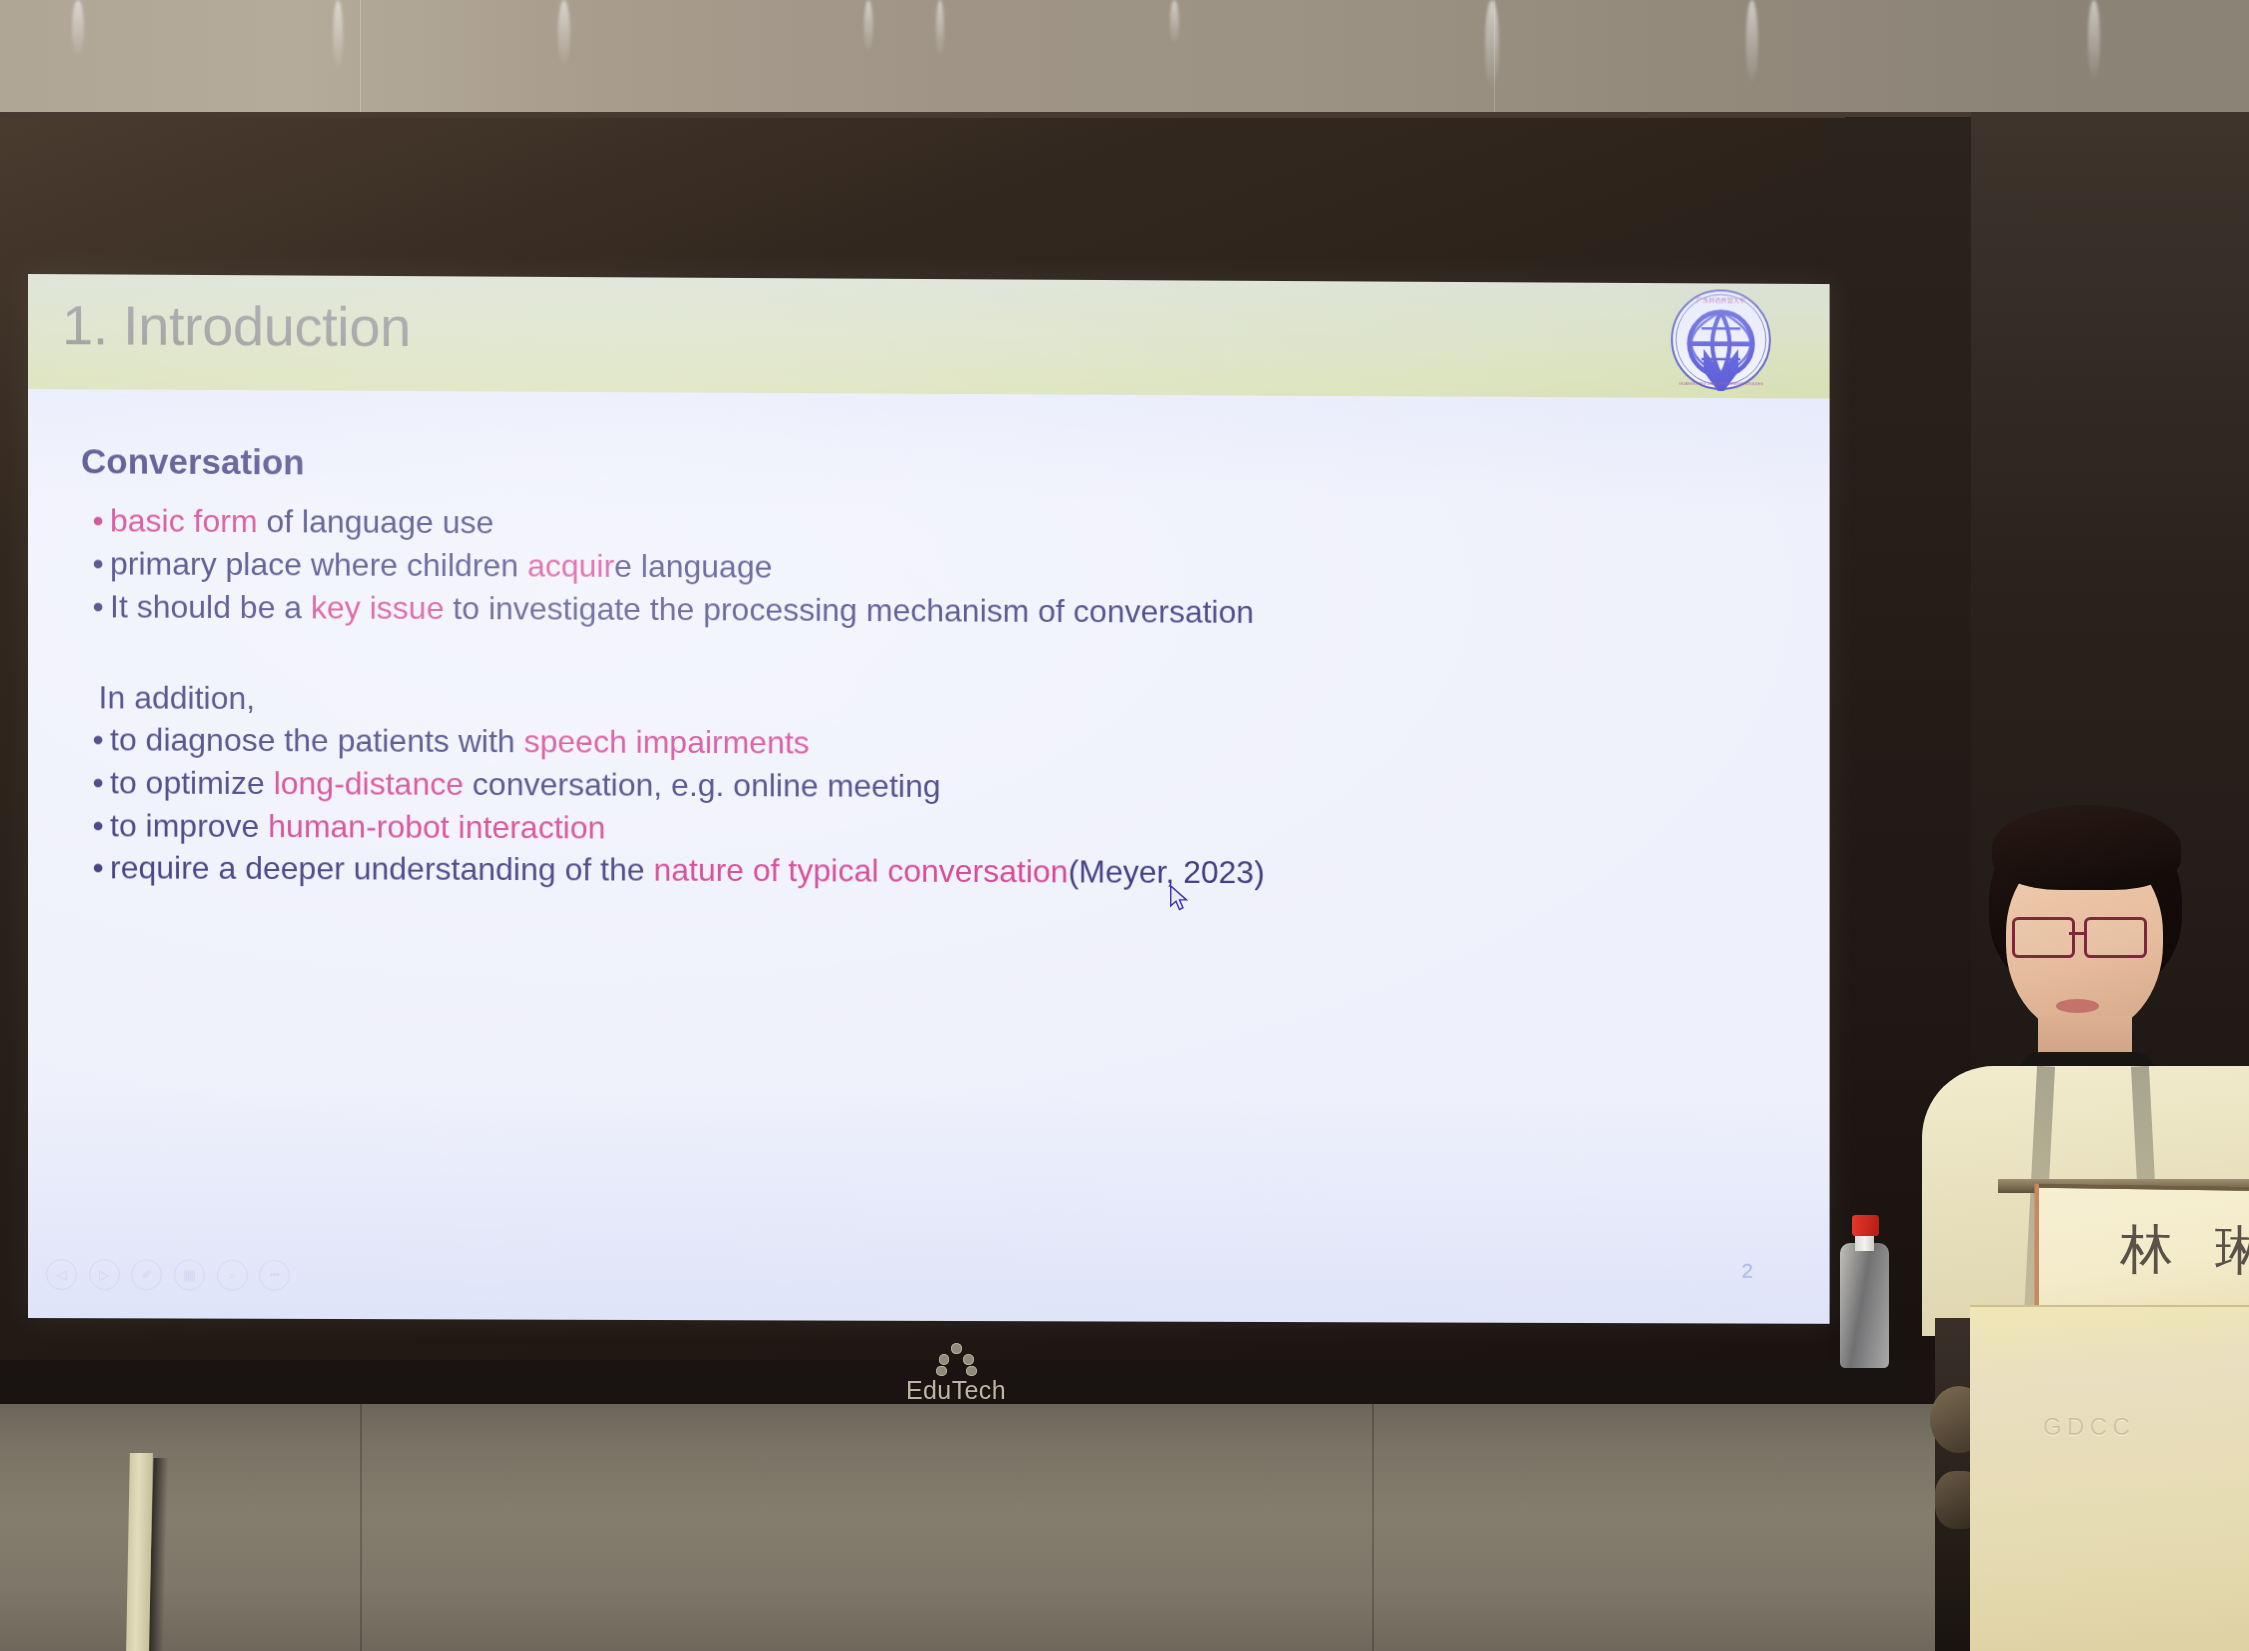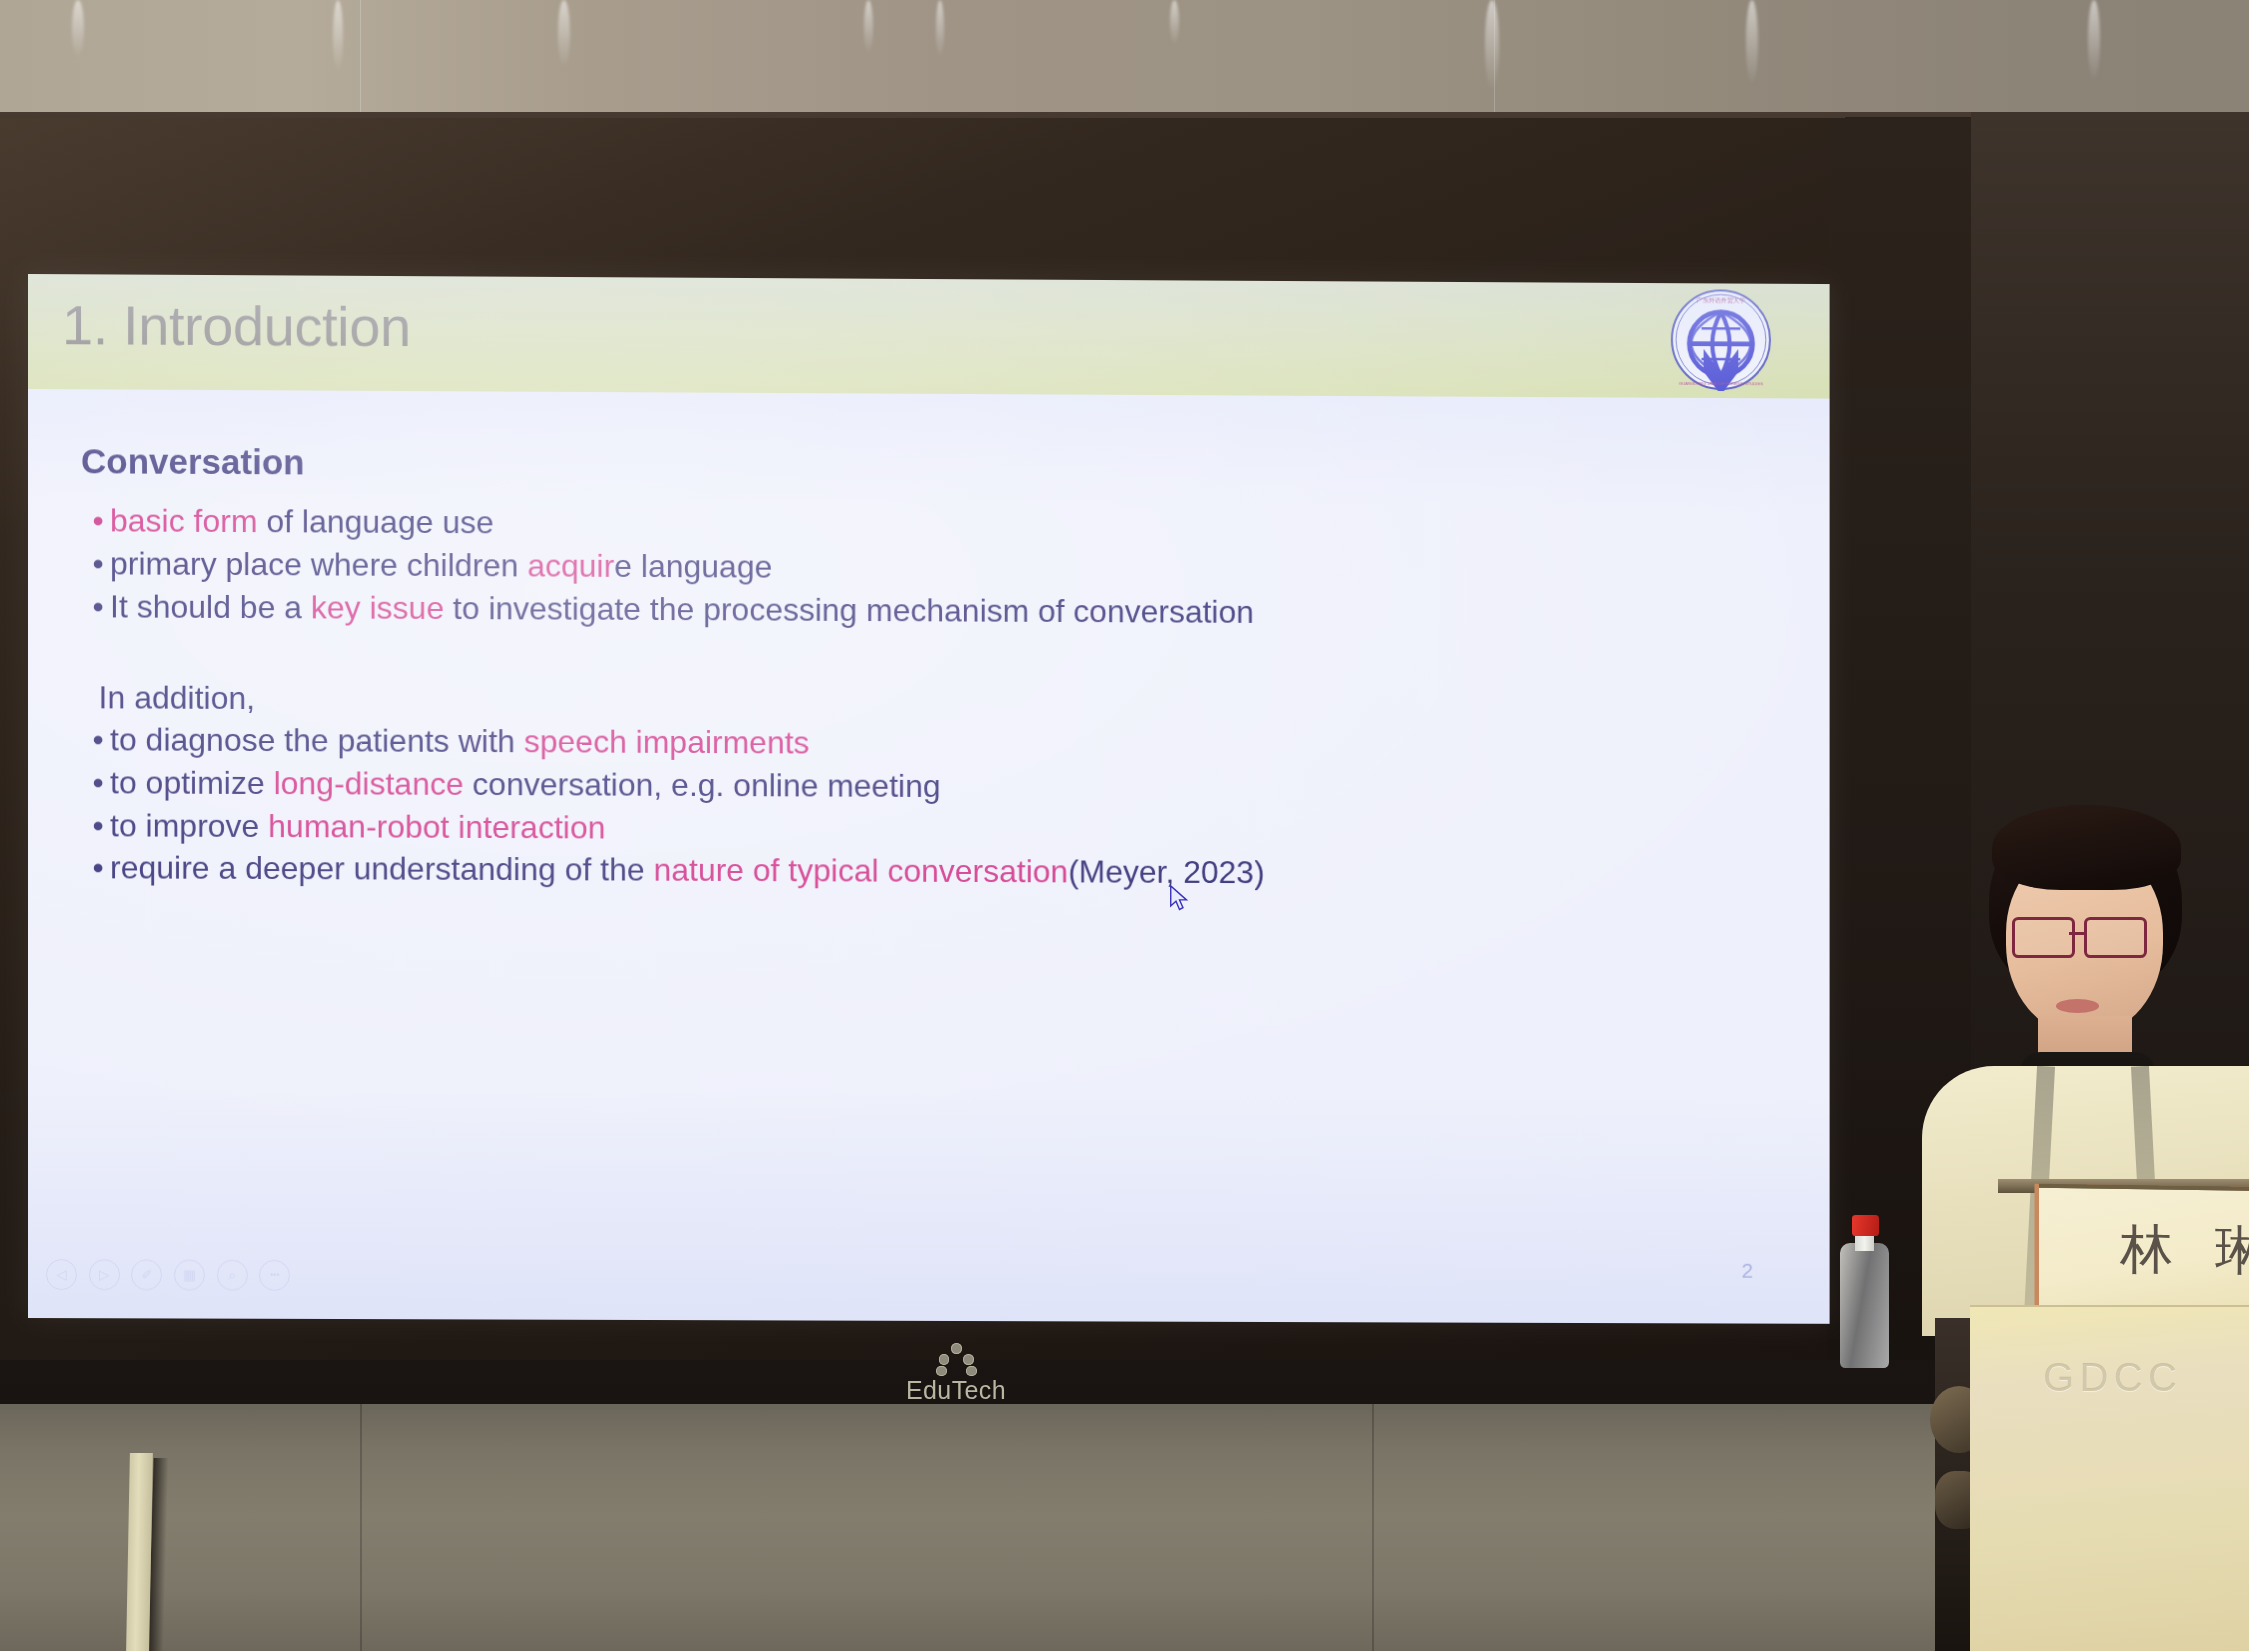--- a/index.html
+++ b/index.html
@@ -234,22 +234,22 @@
     font-size:53px;color:#5b5349;letter-spacing:12.6px;text-indent:12.6px;
     font-family:"DejaVu Sans", sans-serif;font-weight:500;
   }
 
   .lectern{
     position:absolute;left:1970px;top:1305px;width:507px;height:346px;
     background:linear-gradient(175deg,#f0e7b6 0%,#e9debf 22%,#e6dcb2 60%,#ddd0a2 100%);
     border-top:2.7px solid #cdbf94;
   }
   .lectern-brand{
-    position:absolute;left:2043px;top:1355px;
-    font-size:40px;color:rgba(180,168,126,.55);letter-spacing:5.4px;
+    position:absolute;left:2043px;top:1413px;
+    font-size:24px;color:rgba(180,168,126,.55);letter-spacing:5.4px;
     text-shadow:0 0.9px 0.9px rgba(255,255,255,.55);
   }
   .lectern-dark-left{
     position:absolute;left:1935px;top:1318px;width:40px;height:333px;
     background:linear-gradient(180deg,#3a3029,#19140f);
   }
   .lectern-knob{
     position:absolute;left:1930px;top:1386px;width:58px;height:67px;border-radius:50%;
     background:linear-gradient(150deg,#7d6c52,#3d3326);
   }

